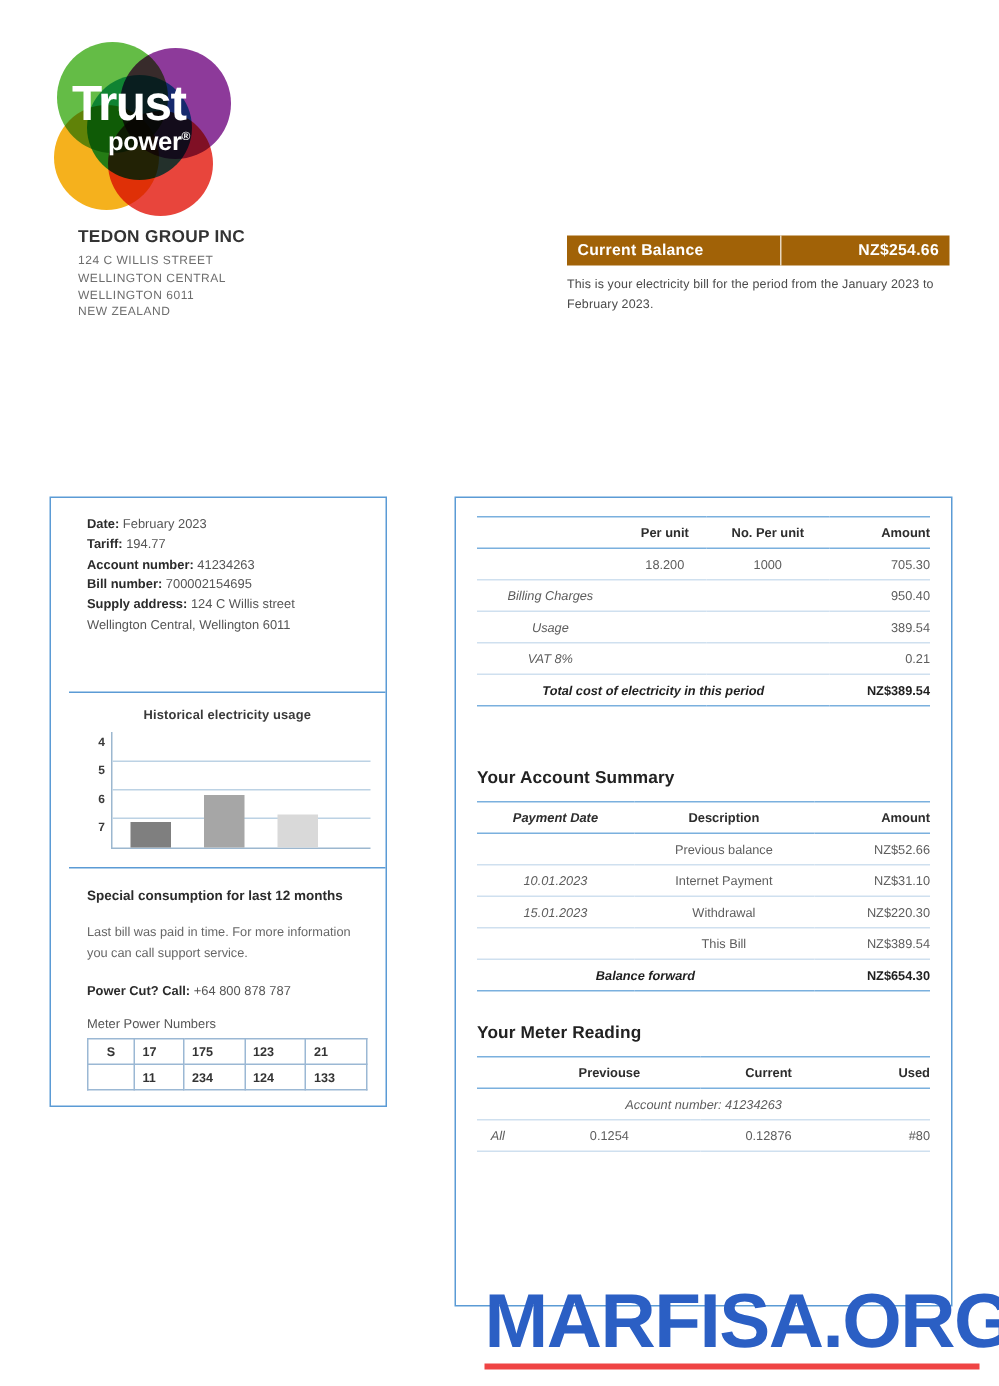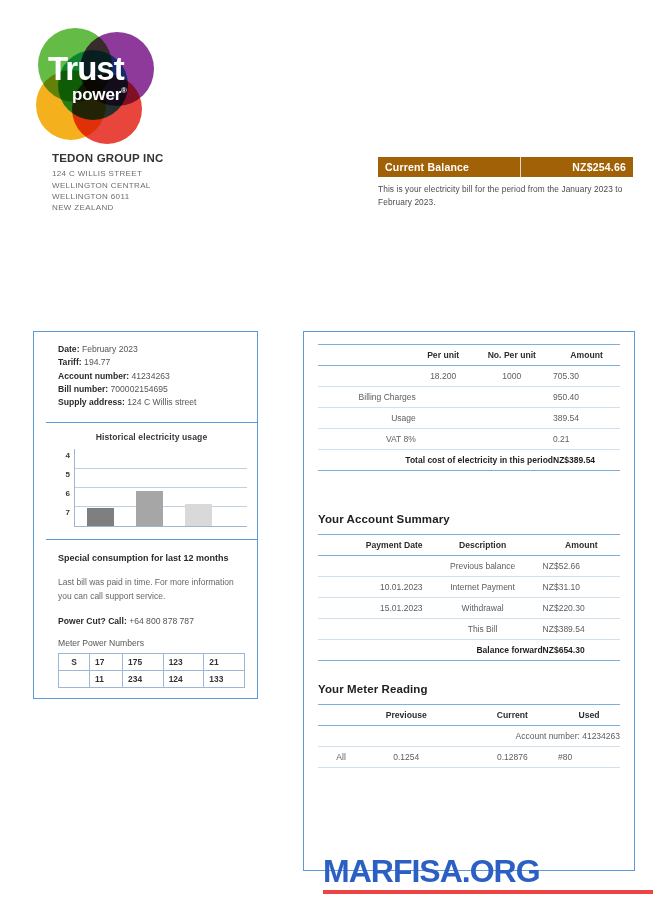--- a/index.html
+++ b/index.html
@@ -137,21 +137,21 @@
   }
   #bill-meta { padding: 11px 12px 12px 12px; }
   .meta-line {
     font-size: 8.6px;
     line-height: 1.55;
     color: #555555;
   }
   .meta-line b { color: #2b2b2b; }
 
   
-  #usage-section { padding: 9px 10px 12px 10px; }
+  #usage-section { padding: 9px 10px 12px 10px; margin-top: 26px; }
   #usage-title {
     font-size: 8.6px;
     font-weight: bold;
     color: #3a3a3a;
     text-align: center;
     margin-bottom: 7px;
     letter-spacing: .1px;
   }
   #chart-wrap { display: flex; height: 78px; }
   #chart-yaxis {
@@ -261,35 +261,35 @@
   }
   table.bill-table td {
     padding: 5px 0;
     border-bottom: 1px solid #cfe0ef;
   }
   table.bill-table tr.total-row td {
     font-weight: bold;
     color: #1f1f1f;
     border-bottom: 1px solid #7ab0de;
   }
-  .ta-l { text-align: right; }
+  .ta-l { text-align: center; font-style: italic; }
   .ta-c { text-align: center; }
-  .ta-r { }
+  .ta-r { text-align: right; }
   .spacer-block { height: 42px; }
   .section-gap { height: 22px; }
 
   
   #watermark {
     position: absolute;
     left: 323px;
     top: 855px;
     width: 340px;
   }
   #watermark-text {
-    font-size: 32px;
+    font-size: 51px;
     font-weight: bold;
     color: #2b5fc4;
     letter-spacing: -1px;
     line-height: 1;
     white-space: nowrap;
   }
   #watermark-rule {
     margin-top: 3px;
     height: 4px;
     background: #ef4444;
@@ -344,20 +344,21 @@
       <span>41234263</span>
     </div>
     <div class="meta-line">
       <b>Bill number:</b>
       <span>700002154695</span>
     </div>
     <div class="meta-line">
       <b>Supply address:</b>
       <span>124 C Willis street</span>
     </div>
+    <div class="meta-line">Wellington Central, Wellington 6011</div>
   </div>
 
   <div class="panel-section" id="usage-section">
     <div id="usage-title">Historical electricity usage</div>
     <div id="chart-wrap">
       <div id="chart-yaxis">
         <span>4</span>
         <span>5</span>
         <span>6</span>
         <span>7</span>

